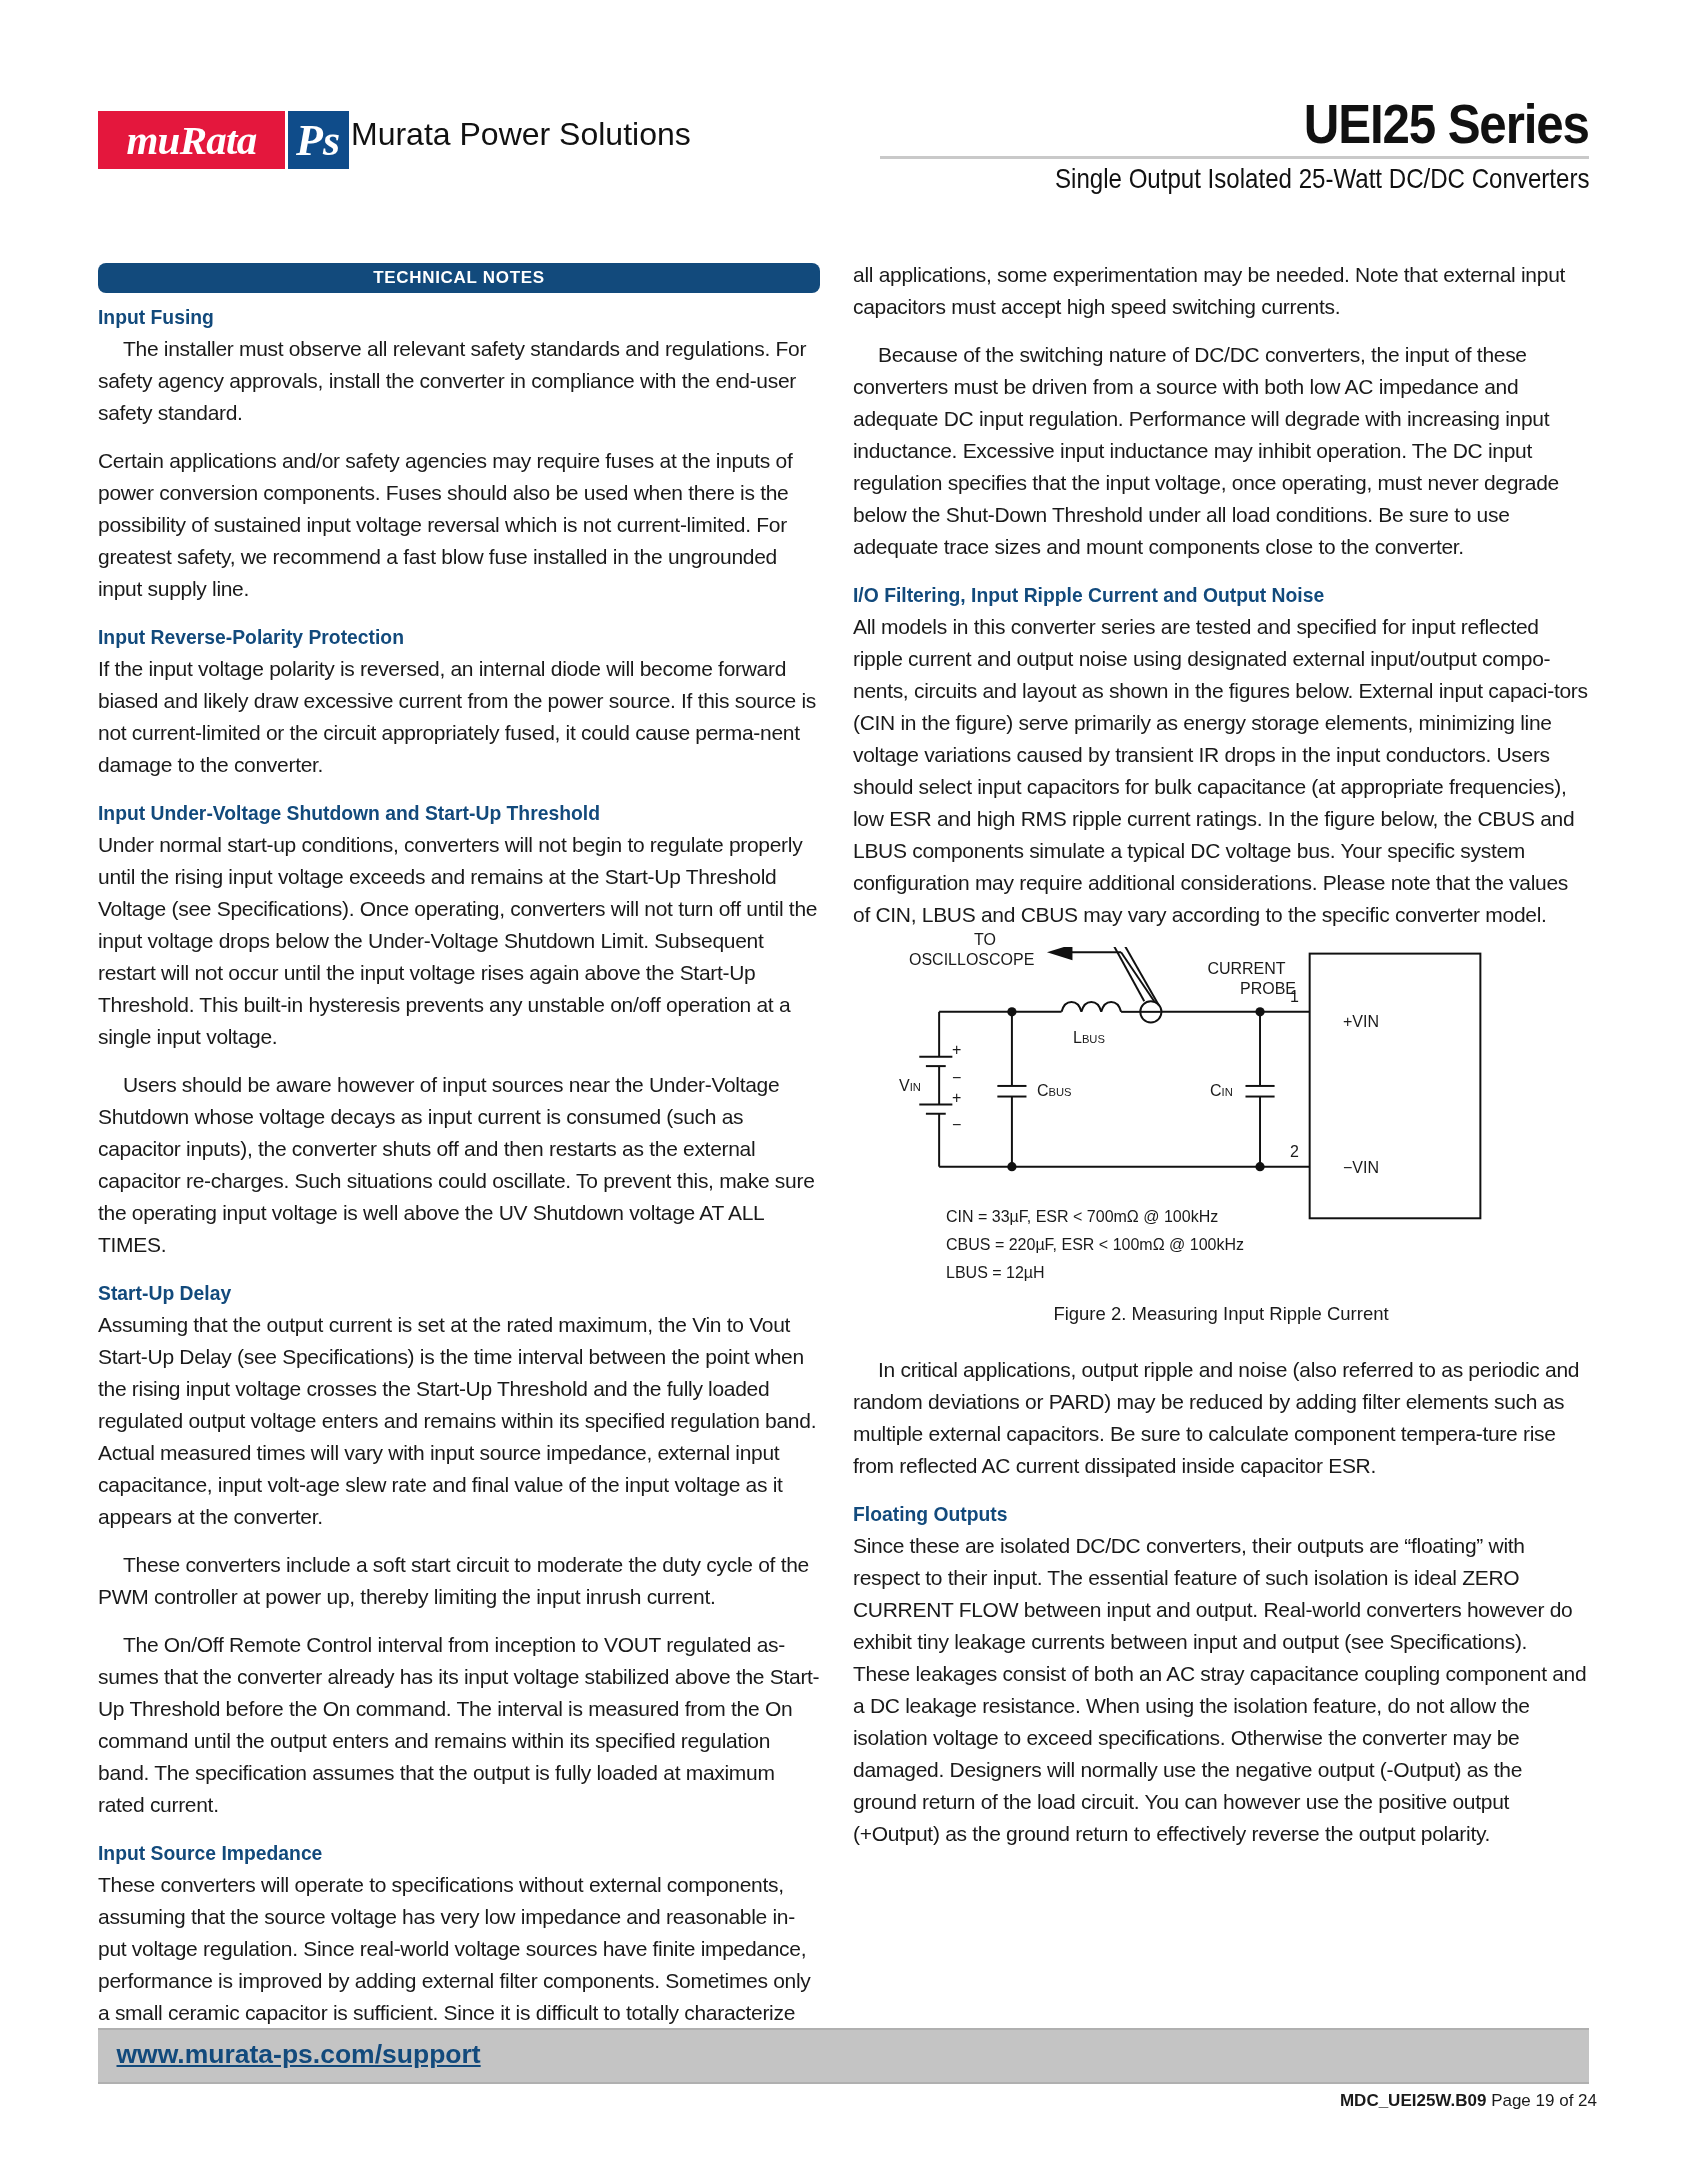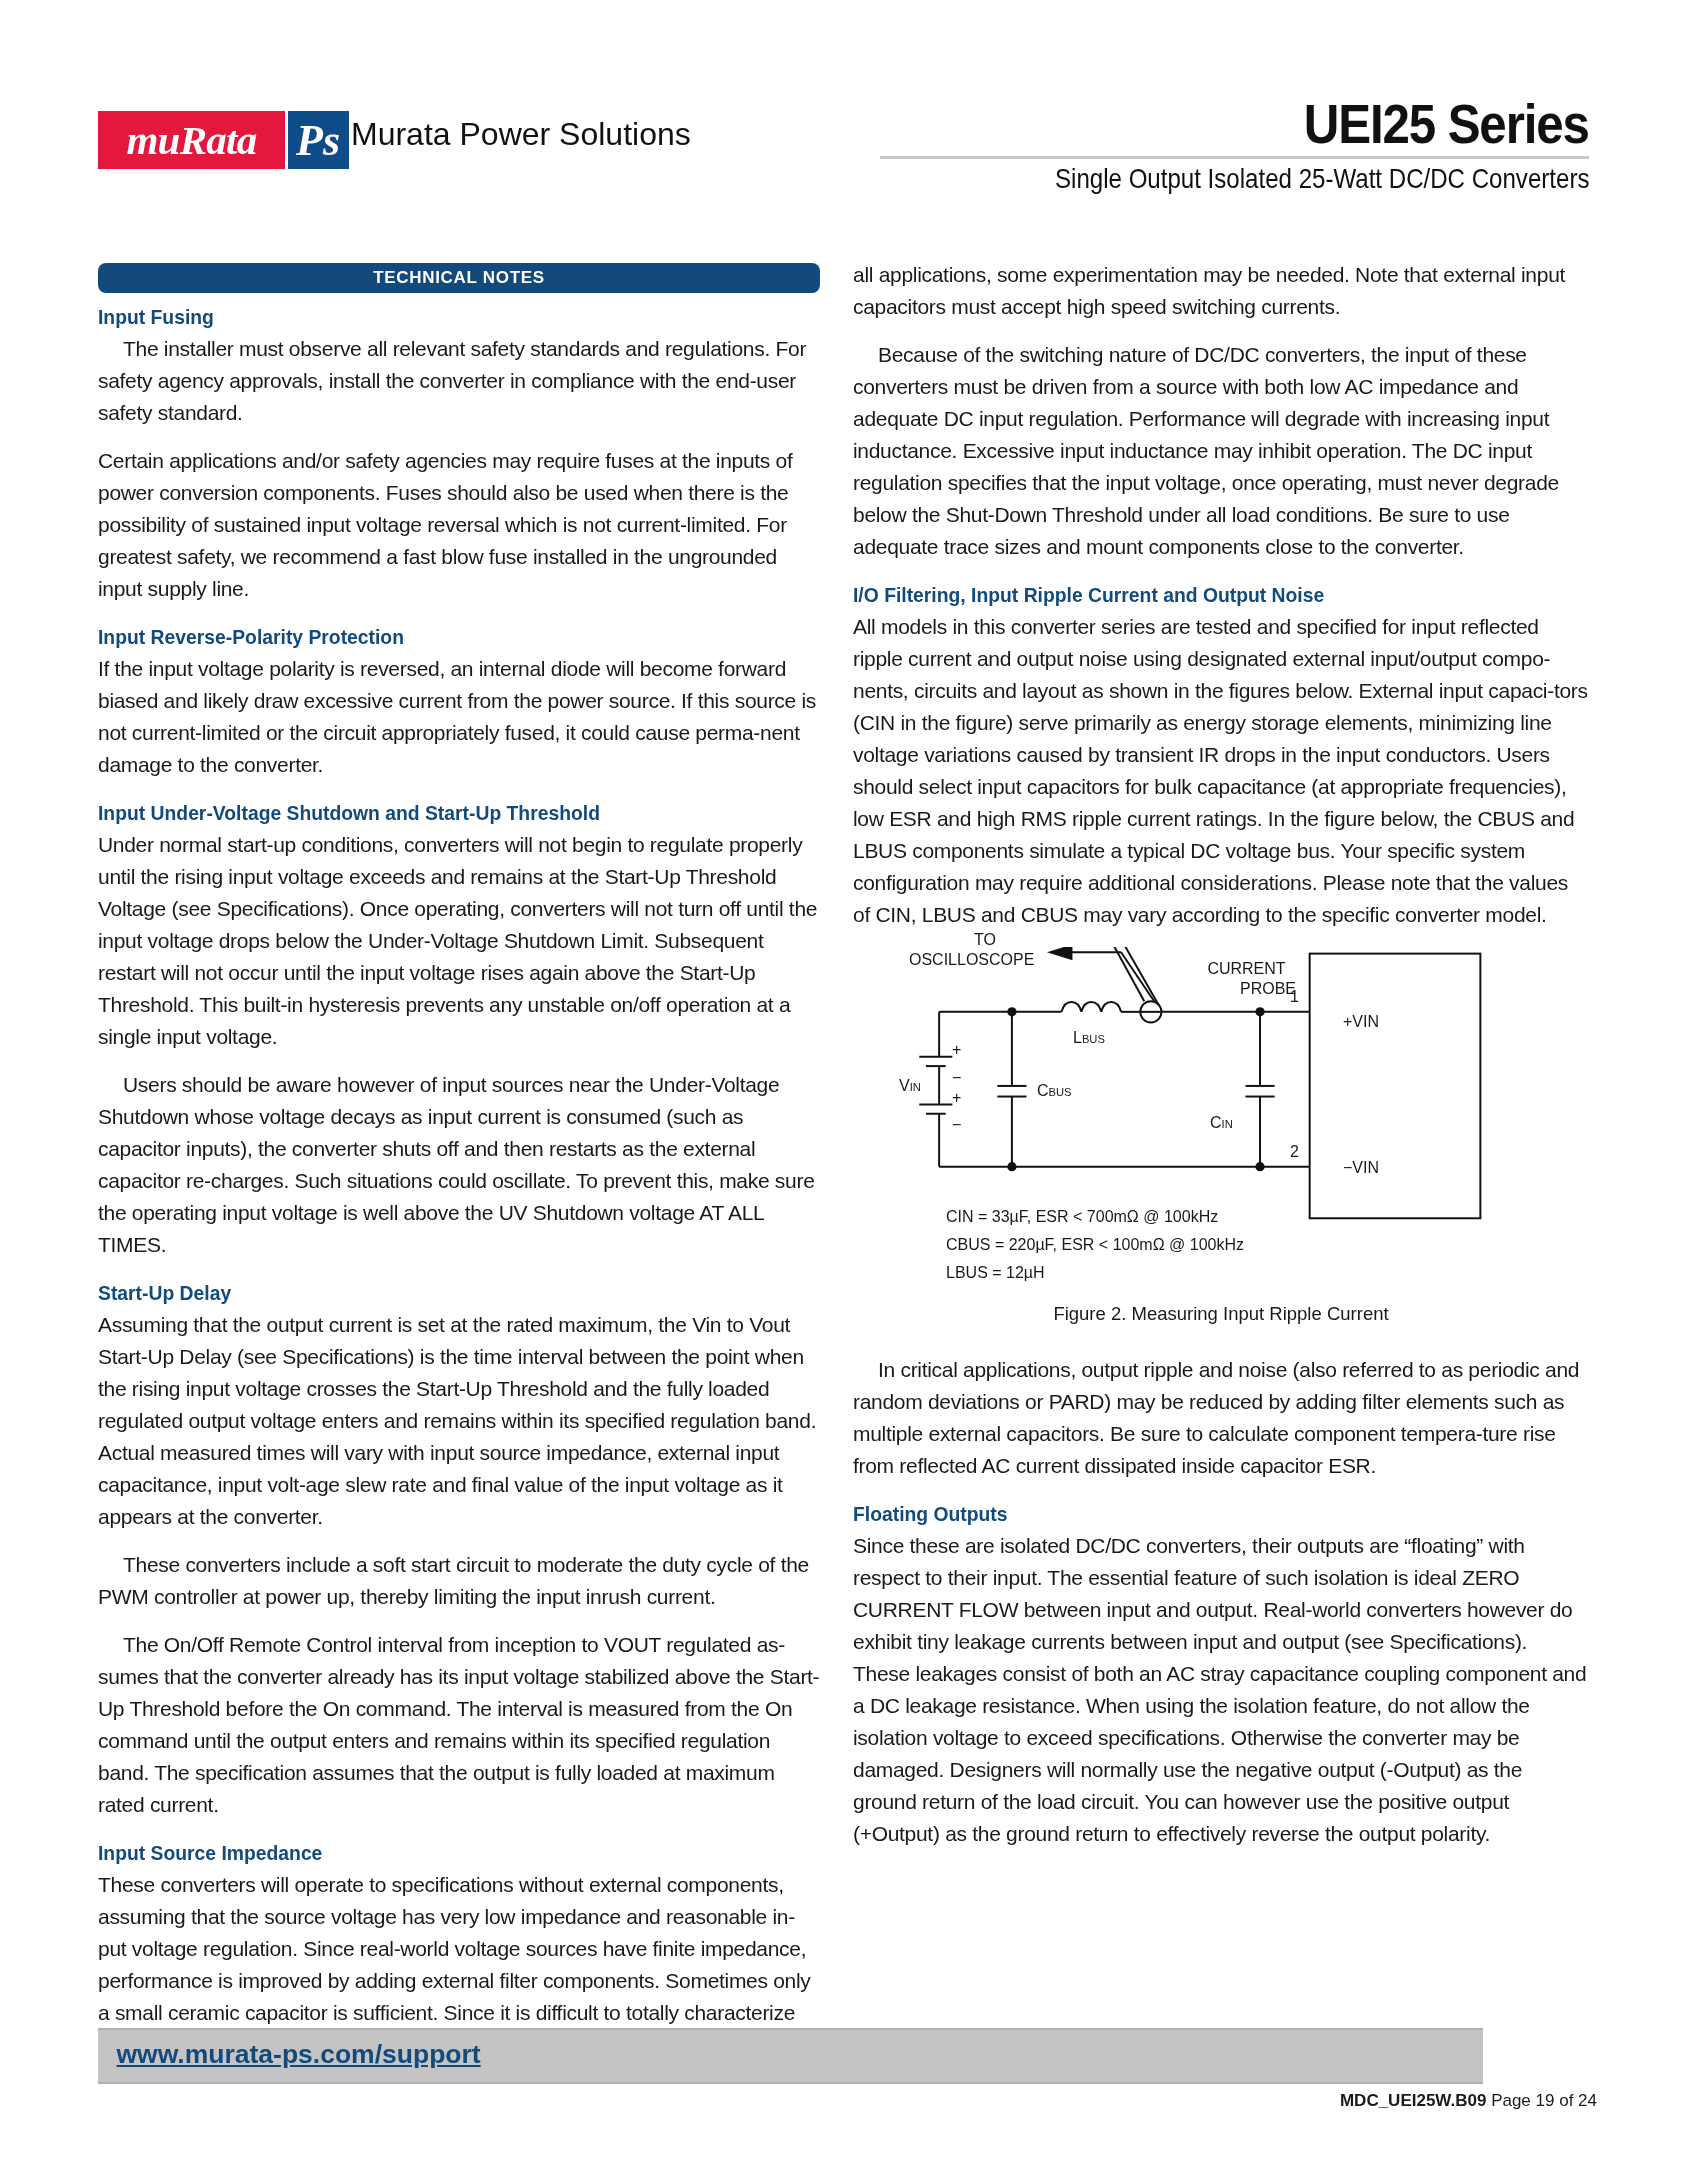--- a/index.html
+++ b/index.html
@@ -29,21 +29,21 @@
   .sub { font-size: 0.7em; text-transform: uppercase; }
 
   
   .figure { position: relative; width: 736px; height: 423px; margin-top: 16px; }
   .figure svg { position: absolute; left: 0; top: 0; }
   .fig-label { position: absolute; font-size: 16px; line-height: 18.5px; color: #1a1a1a; white-space: nowrap; }
   .fig-caption { position: absolute; left: 0; width: 736px; top: 398px; text-align: center; font-size: 18.5px; }
   .spec-line { position: absolute; left: 93px; font-size: 16px; white-space: nowrap; text-align: center; }
 
   
-  .footer-bar { position: absolute; left: 98px; top: 2028px; width: 1385px; height: 56px; background: #c4c4c4; border-top: 2.6px solid #b0b0b0; border-bottom: 2.6px solid #b0b0b0; box-sizing: border-box; }
+  .footer-bar { position: absolute; left: 98px; top: 2028px; width: 1491px; height: 56px; background: #c4c4c4; border-top: 2.6px solid #b0b0b0; border-bottom: 2.6px solid #b0b0b0; box-sizing: border-box; }
   .footer-url { position: absolute; left: 18.5px; top: 9.3px; font-size: 26.5px; font-weight: bold; color: #124a7c; text-decoration: underline; }
   .footer-code { position: absolute; right: 90px; top: 2091px; font-size: 17px; white-space: nowrap; margin-left: 43px; }
   .footer-code .docid { font-weight: bold; }
 </style>
 </head>
 <body>
 
 <div class="logo">
   <div class="logo-murata">muRata</div>
   <div class="logo-ps">Ps</div>
@@ -143,21 +143,21 @@
     </svg>
 
     <div class="fig-label" style="left:79px; top:-16px; width:106px; text-align:center;">TO</div>
     <div class="fig-label" style="left:56px; top:4px;">OSCILLOSCOPE</div>
     <div class="fig-label" style="left:344px; top:13.2px; width:99px; text-align:center;">CURRENT</div>
     <div class="fig-label" style="left:344px; top:33px; width:99px; text-align:right;">PROBE</div>
     <div class="fig-label" style="left:437px; top:41px;">1</div>
     <div class="fig-label" style="left:437px; top:196px;">2</div>
     <div class="fig-label" style="left:220px; top:82px;">L<span class="sub">bus</span></div>
     <div class="fig-label" style="left:184px; top:135px;">C<span class="sub">bus</span></div>
-    <div class="fig-label" style="left:357px; top:135px;margin-top:32px;">C<span class="sub">in</span></div>
+    <div class="fig-label" style="left:357px; top:135px;">C<span class="sub">in</span></div>
     <div class="fig-label" style="left:46px; top:130px;">V<span class="sub">in</span></div>
     <div class="fig-label" style="left:99px; top:94px;">+</div>
     <div class="fig-label" style="left:99px; top:122px;">−</div>
     <div class="fig-label" style="left:99px; top:142px;">+</div>
     <div class="fig-label" style="left:99px; top:169px;">−</div>
     <div class="fig-label" style="left:490px; top:66px;">+VIN</div>
     <div class="fig-label" style="left:490px; top:212px;">−VIN</div>
 
     <div class="spec-line" style="top:254px;">CIN = 33µF, ESR &lt; 700mΩ @ 100kHz</div>
     <div class="spec-line" style="top:282px;">CBUS = 220µF, ESR &lt; 100mΩ @ 100kHz</div>

